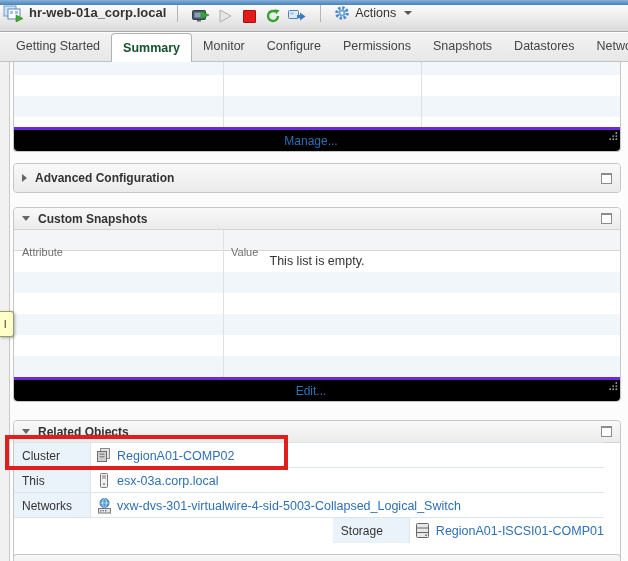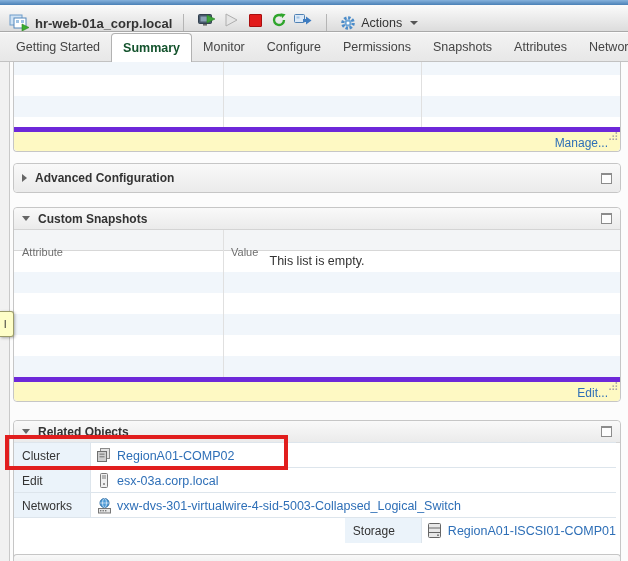--- a/index.html
+++ b/index.html
@@ -6,65 +6,65 @@
   body{
     width:628px;height:561px;overflow:hidden;position:relative;
     font-family:"Liberation Sans","DejaVu Sans",sans-serif;
     background:#fcfcfc;font-size:12px;color:#333;
   }
   
   .top-blue{position:absolute;left:0;top:0;width:628px;height:5px;
     background:linear-gradient(180deg,#86b2dc 0%,#4a80b6 100%);}
   .toolbar{position:absolute;left:0;top:5px;width:628px;height:27px;
     background:linear-gradient(180deg,#fbfbfb 0%,#dcdcdc 100%);
-    border-bottom:1px solid #a9a9a9;display:flex;align-items:flex-end;padding-left:9px;box-sizing:border-box;}
+    border-bottom:1px solid #a9a9a9;display:flex;align-items:flex-start;padding-left:3px;box-sizing:border-box;}
   .vm-title{font-size:13px;font-weight:bold;color:#333;margin-left:5px;white-space:nowrap;}
   .tb-sep{width:1px;height:17px;background:#b5b5b5;margin:0 11px;flex:none;}
   .tb-btn{display:flex;align-items:center;justify-content:center;width:24px;height:22px;flex:none;cursor:default;}
   .actions-wrap{display:flex;align-items:center;gap:5px;margin-left:2px;}
   .actions-label{font-size:12.5px;color:#333;}
   .caret-down{width:0;height:0;border-left:4px solid transparent;border-right:4px solid transparent;border-top:4px solid #555;margin-left:3px;}
   .stop-sq{width:11px;height:11px;background:#e21b1b;border:1px solid #a80f0f;border-radius:1px;}
   
   .tabbar{position:absolute;left:0;top:33px;width:628px;height:29px;
     background:linear-gradient(180deg,#f3f3f3 0%,#e7e7e7 100%);
-    border-bottom:1px solid #c2c2c2;display:flex;align-items:center;padding-left:5px;box-sizing:border-box;white-space:nowrap;}
+    border-bottom:1px solid #c2c2c2;display:flex;align-items:flex-start;padding-left:5px;box-sizing:border-box;white-space:nowrap;}
   .tab{font-size:12.5px;color:#444;padding:0 11px;line-height:27px;height:27px;cursor:default;}
   .tab.active{background:#fff;border:1px solid #b2b2b2;border-bottom:none;border-radius:4px 4px 0 0;
     font-weight:bold;color:#14532d;line-height:28px;height:29px;margin-bottom:-1px;}
   
   .content-bg{position:absolute;left:0;top:62px;width:628px;height:499px;background:#fcfcfc;}
   .left-strip{position:absolute;left:0;top:62px;width:10px;height:499px;background:#f1f1f1;border-right:1px solid #c9c9c9;box-sizing:border-box;}
   .panel{position:absolute;left:13px;width:608px;background:#fff;border:1px solid #c6c6c6;border-radius:4px;box-sizing:border-box;}
   .panel-header{height:22px;display:flex;align-items:center;gap:8px;padding:0 8px;box-sizing:border-box;
     background:linear-gradient(180deg,#f9f9f9 0%,#ebebeb 100%);border-bottom:1px solid #d4d4d4;border-radius:4px 4px 0 0;cursor:default;}
   .panel-title{font-weight:bold;font-size:12px;color:#333;flex:1;}
   .tri-right{width:0;height:0;border-top:4px solid transparent;border-bottom:4px solid transparent;border-left:5px solid #666;flex:none;}
   .tri-down{width:0;height:0;border-left:4px solid transparent;border-right:4px solid transparent;border-top:5px solid #666;flex:none;}
   .max-box{width:9px;height:8px;border:1px solid #8c8c8c;border-top:2px solid #8c8c8c;background:#fdfdfd;flex:none;}
-  .portlet-footer{position:absolute;left:0;right:0;bottom:0;height:24px;background:#fef9c3;border-top:5px solid #6d28d9;
-    border-radius:0 0 4px 4px;text-align:right;line-height:23px;padding-right:12px;box-sizing:border-box;}
+  .portlet-footer{position:absolute;left:0;right:0;bottom:0;height:24px;background:#000000;border-top:3px solid #6d28d9;
+    border-radius:0 0 4px 4px;text-align:center;line-height:23px;padding-right:12px;box-sizing:border-box;}
   a.blue-link{color:#2e6fb7;text-decoration:none;font-size:12px;cursor:pointer;}
   .grip{position:absolute;right:2px;bottom:2px;}
   .stripe{position:absolute;left:0;right:0;}
   .stripe.blue{background:#f1f6fb;}
   .col-div{position:absolute;width:1px;background:#e0e0e0;}
   
   .panel-tags{top:62px;height:90px;border-top:none;border-radius:0 0 4px 4px;}
   
   .panel-adv{top:163px;height:30px;}
   .panel-adv .panel-header{height:28px;border-bottom:none;border-radius:4px 4px 4px 4px;}
   
   .panel-ca{top:207px;height:195px;}
   .ca-thead{position:absolute;left:0;right:0;top:22px;height:21px;background:#f3f5f7;border-bottom:1px solid #d7d7d7;box-sizing:border-box;}
   .ca-th{position:absolute;top:0;line-height:20px;font-size:11px;color:#6e6e6e;margin-top:12px;}
   .ca-empty{position:absolute;left:0;right:0;top:43px;height:21px;line-height:21px;text-align:center;color:#333;font-size:12.5px;}
   
   .panel-ro{top:420px;height:158px;}
-  .ro-row{position:absolute;left:0;right:4px;height:25px;border-top:1px solid #dde5ec;display:flex;align-items:center;}
+  .ro-row{position:absolute;left:0;right:16px;height:25px;border-top:1px solid #dde5ec;display:flex;align-items:center;}
   .ro-label{width:77px;align-self:stretch;background:#ebf3fa;border-right:1px solid #dde5ec;
     display:flex;align-items:center;padding-left:8px;box-sizing:border-box;color:#333;font-size:12px;flex:none;}
   .ro-icon{width:26px;display:flex;justify-content:center;flex:none;}
   .ro-row a.blue-link{font-size:12.5px;white-space:nowrap;}
   
   .panel-next{top:554px;height:10px;border-radius:4px 4px 0 0;border-bottom:none;
     background:linear-gradient(180deg,#f9f9f9 0%,#efefef 100%);}
   
   .red-box{position:absolute;left:5px;top:435px;width:283px;height:35px;border:4px solid #e11e1e;box-sizing:border-box;z-index:50;pointer-events:none;}
   
@@ -135,21 +135,21 @@
   </span>
 </div>
 
 <div class="tabbar">
   <span class="tab">Getting Started</span>
   <span class="tab active">Summary</span>
   <span class="tab">Monitor</span>
   <span class="tab">Configure</span>
   <span class="tab">Permissions</span>
   <span class="tab">Snapshots</span>
-  <span class="tab">Attributes</span>
+  <span class="tab">Datastores</span>
   <span class="tab">Networks</span>
 
 </div>
 
 <div class="content-bg"></div>
 <div class="left-strip"></div>
 
 <div class="panel panel-tags">
   <div class="stripe blue" style="top:0;height:13px;"></div>
   <div class="stripe" style="top:13px;height:21px;"></div>
@@ -226,21 +226,21 @@
         <rect x="3.5" y="0.5" width="9" height="10" fill="#e3e3e3" stroke="#8b8b8b"></rect>
         <rect x="0.5" y="3.5" width="9" height="10" fill="#cfcfcf" stroke="#6f6f6f"></rect>
         <rect x="2.5" y="5.5" width="5" height="1.4" fill="#8b8b8b"></rect>
         <rect x="2.5" y="8" width="5" height="1.4" fill="#8b8b8b"></rect>
       </svg>
     </span>
     <a class="blue-link">RegionA01-COMP02</a>
   </div>
 
   <div class="ro-row" style="top:46px;">
-    <span class="ro-label">Edit</span>
+    <span class="ro-label">This</span>
     <span class="ro-icon">
       <svg width="10" height="15" viewBox="0 0 10 15">
         <rect x="1.5" y="0.5" width="7" height="14" rx="1" fill="#f0f0f0" stroke="#7a7a7a"></rect>
         <line x1="3" y1="3" x2="7" y2="3" stroke="#7a7a7a"></line>
         <line x1="3" y1="5" x2="7" y2="5" stroke="#7a7a7a"></line>
         <circle cx="5" cy="11" r="1" fill="#7a7a7a"></circle>
       </svg>
     </span>
     <a class="blue-link">esx-03a.corp.local</a>
   </div>

